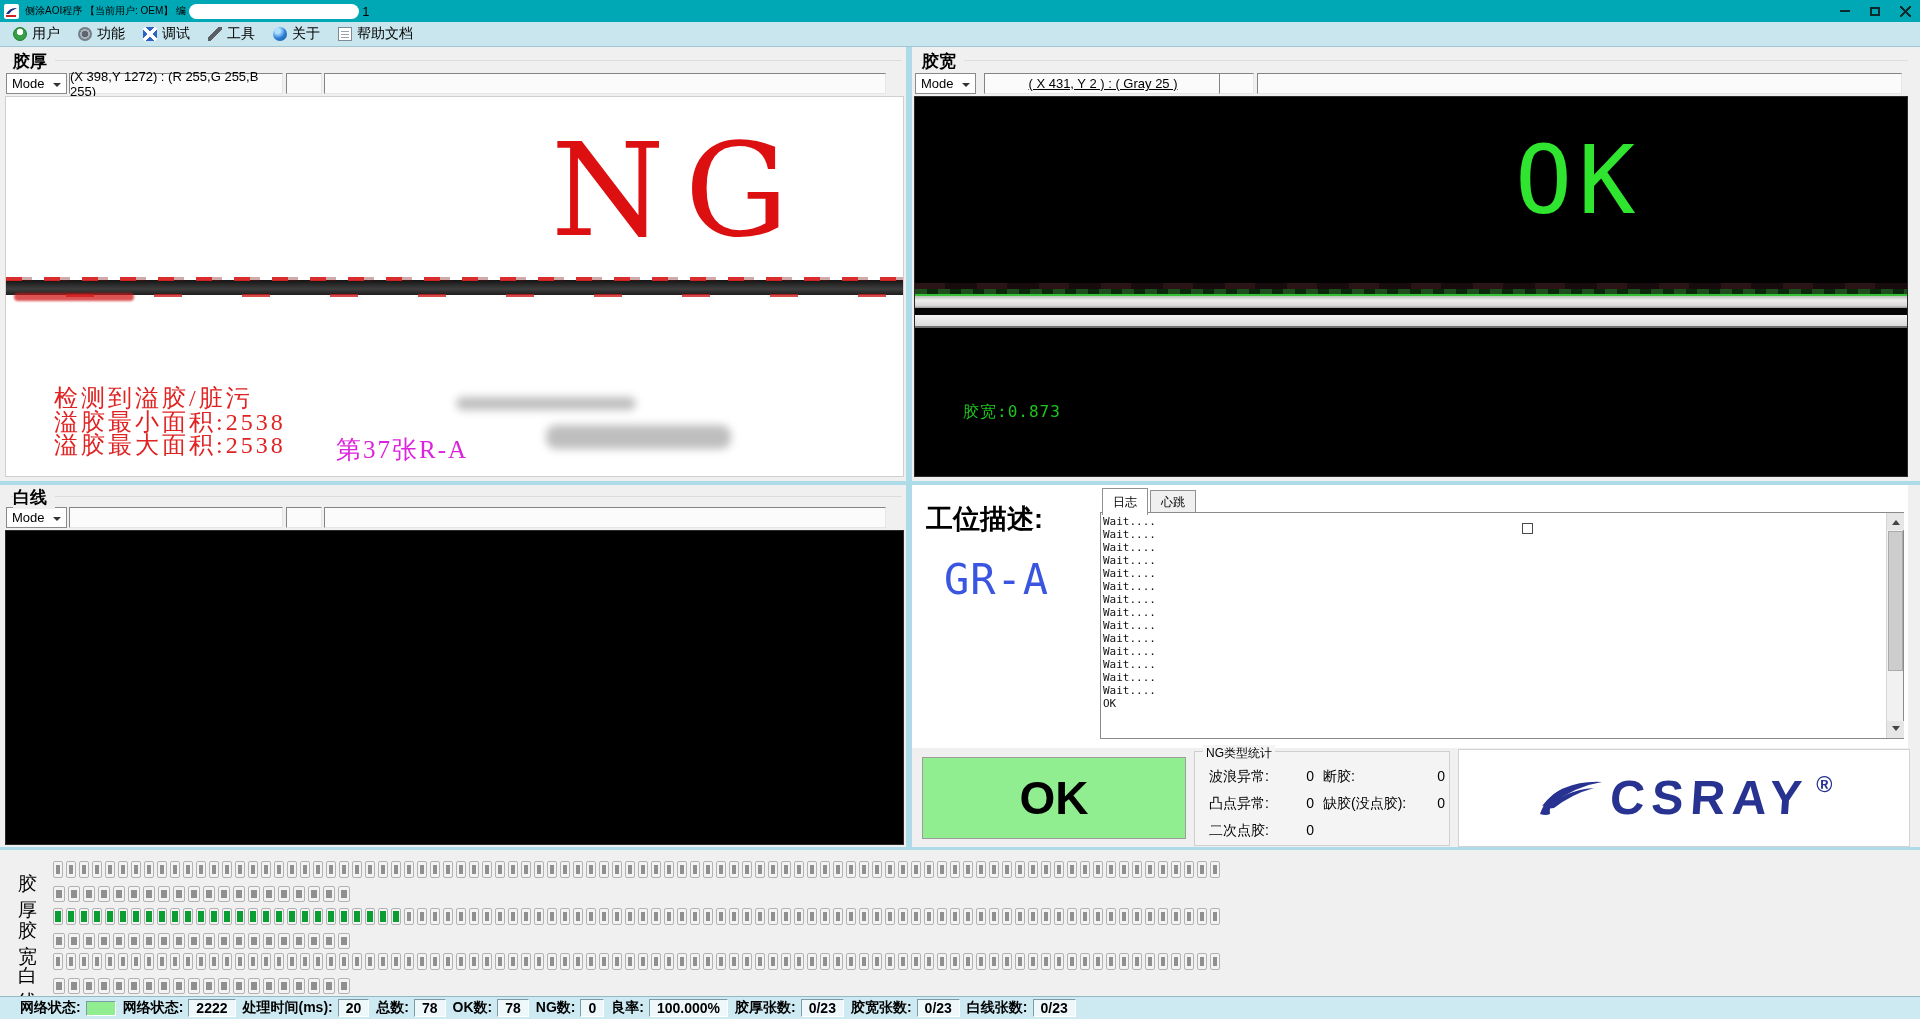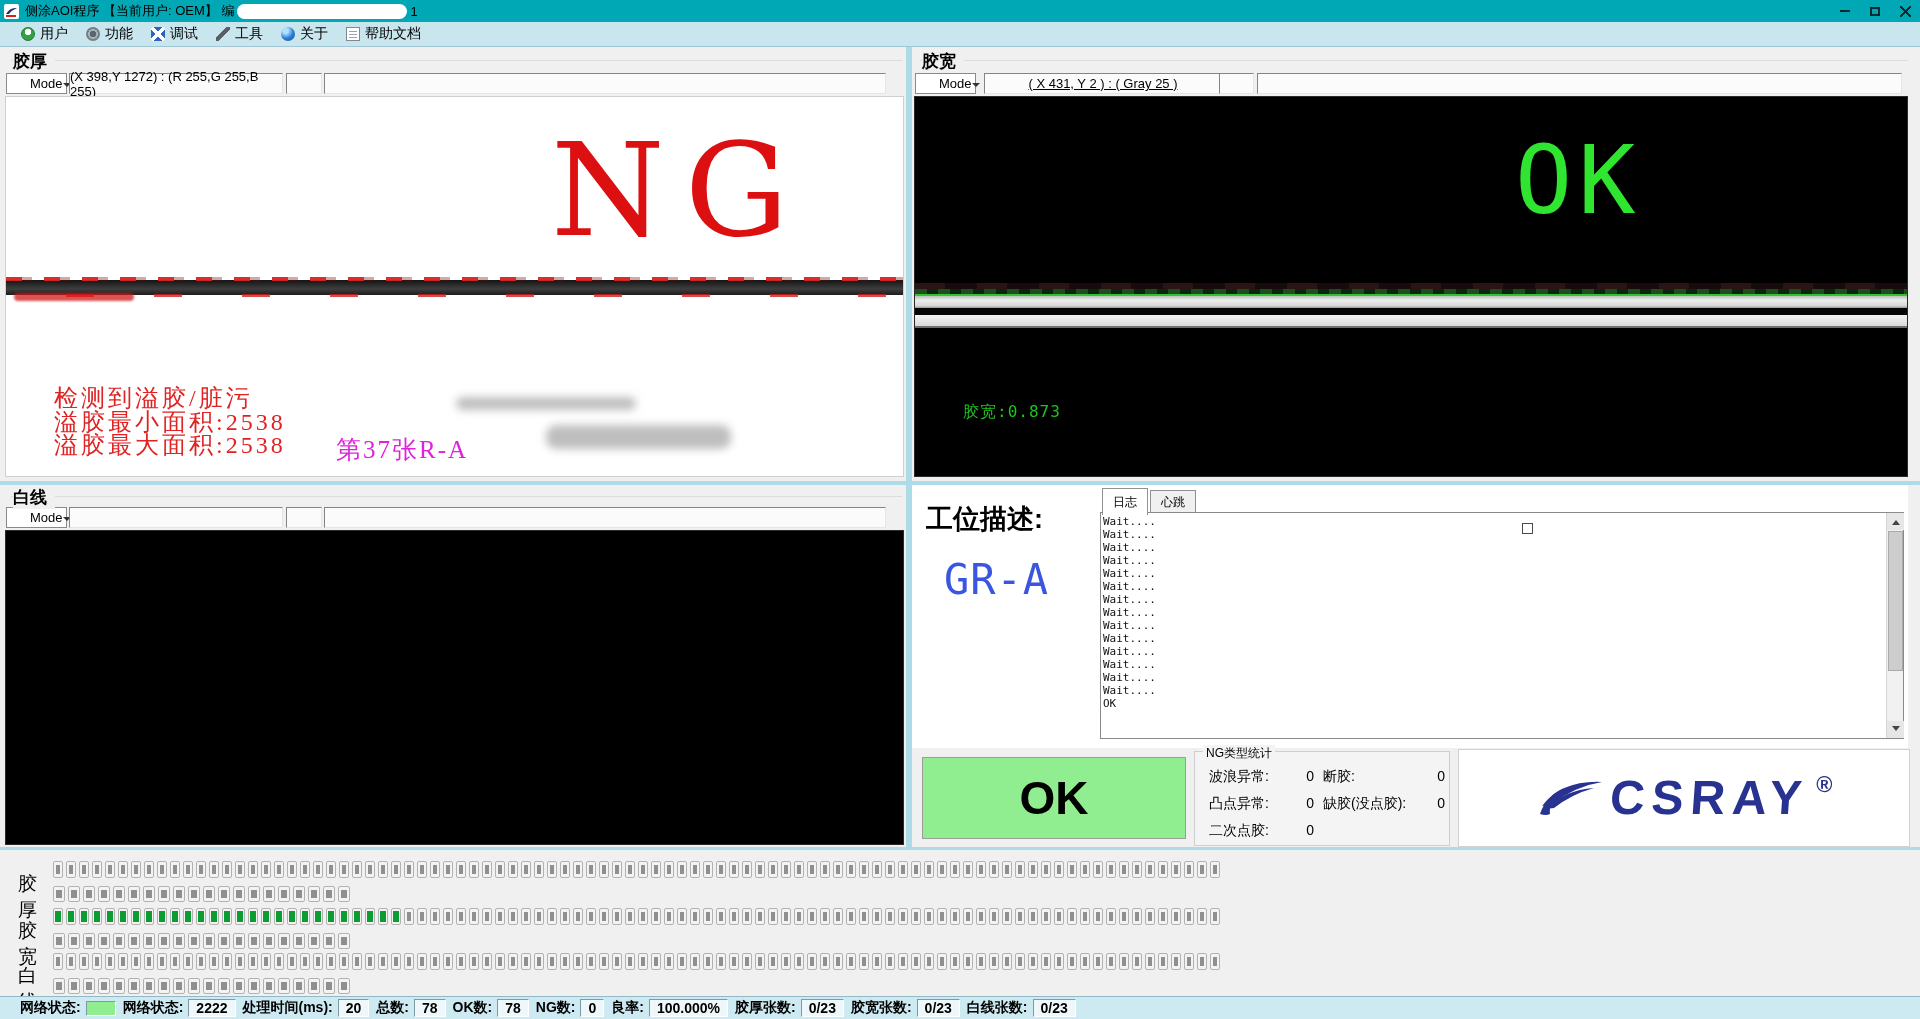--- a/index.html
+++ b/index.html
@@ -7,34 +7,34 @@
   #app {
     position:relative; width:1920px; height:1019px; overflow:hidden;
     font-family:"Liberation Sans", sans-serif; background:#f0f0f0;
   }
   
   .titlebar { position:absolute; top:0; left:0; right:0; height:22px;
     background:var(--titlebar); display:flex; align-items:center; }
   .win-icon { width:15px; height:15px; margin-left:4px; background:#fff;
     border-radius:2px; position:relative; flex:0 0 auto; }
   .win-icon svg { position:absolute; inset:1px; }
-  .win-title { font-size:13px; color:#000; margin-left:6px; white-space:nowrap; }
+  .win-title { font-size:10px; color:#000; margin-left:6px; white-space:nowrap; }
   .redaction { width:170px; height:15px; background:#fff; border-radius:8px; margin:0 3px; }
   .win-title-tail { font-size:13px; color:#000; }
   .win-controls { margin-left:auto; display:flex; height:100%; }
   .win-btn { width:30px; height:100%; display:flex; align-items:center; justify-content:center; cursor:pointer; }
   .glyph-min { width:10px; height:2px; background:#0a2a2e; }
   .glyph-max { width:10px; height:9px; border:2px solid #0a2a2e; }
   .glyph-close { width:11px; height:11px;
     background: linear-gradient(45deg, transparent 43%, #0a2a2e 43%, #0a2a2e 57%, transparent 57%),
                 linear-gradient(135deg, transparent 43%, #0a2a2e 43%, #0a2a2e 57%, transparent 57%); }
   
   .menubar { position:absolute; top:22px; left:0; right:0; height:25px;
     background:var(--menubar); border-bottom:1px solid #9fc6d2;
-    display:flex; align-items:center; padding-left:12px; }
+    display:flex; align-items:center; padding-left:4px; }
   .menu-item { display:flex; align-items:center; gap:5px; padding:2px 9px;
     font-size:14px; color:#000; cursor:default; }
   .mi { width:14px; height:14px; flex:0 0 auto; }
   .user-icon { border-radius:50%; background:radial-gradient(circle at 50% 32%, #fff 0 3px, #35a045 3.5px); border:1px solid #1d7a2c; }
   .gear-icon { border-radius:50%; background:radial-gradient(circle,#5c666e 0 3px,#a7b2b8 3px 5px,#747e86 5px); }
   .debug-icon { border-radius:3px; background:
       linear-gradient(45deg, transparent 42%, #fff 42%, #fff 58%, transparent 58%),
       linear-gradient(135deg, transparent 42%, #fff 42%, #fff 58%, transparent 58%), #2f62c4; }
   .tools-icon { background: linear-gradient(135deg, transparent 38%, #5a5f66 38%, #5a5f66 58%, transparent 58%); }
   .about-icon { border-radius:50%; background:radial-gradient(circle at 34% 28%, #aee0ff 0 2.5px, #2b7cd3 55%, #17549e); }
@@ -44,21 +44,21 @@
   
   .vsplit { position:absolute; left:906px; top:47px; width:6px; height:800px; background:var(--separator); }
   .hsplit { position:absolute; left:0; right:0; top:481px; height:4px; background:var(--separator); }
   .hsplit2 { position:absolute; left:0; right:0; top:847px; height:3px; background:var(--separator); }
   
   .panel { position:absolute; }
   .panel-title { position:absolute; left:10px; top:1px; font-size:17px; font-weight:bold; color:#000; background:#f0f0f0; padding-right:8px; z-index:2; }
   .title-rule { position:absolute; left:8px; right:4px; top:11px; height:1px; background:#dcdcdc; }
   .hdr { position:absolute; height:22px; }
   .combo { position:absolute; top:0; height:21px; background:#fff; border:1px solid #8a8a8a;
-    display:flex; align-items:center; justify-content:space-between; padding:0 23px; font-size:13px; cursor:pointer; }
+    display:flex; align-items:center; justify-content:space-between; padding:0 5px; font-size:13px; cursor:pointer; }
   .combo-arrow { width:0; height:0; border:4px solid transparent; border-top-color:#333; margin-top:7px; }
   .hbox { position:absolute; top:0; height:21px; background:#fbfbfb;
     border:1px solid; border-color:#848484 #e6e6e6 #e6e6e6 #848484;
     font-size:13px; display:flex; align-items:center; justify-content:center; color:#000; }
   .img-area { position:absolute; overflow:hidden; }
   .img-white { background:#fff; border:1px solid #cfcfcf; }
   .img-black { background:#000; border:1px solid #2a2a2a; }
   
   .ng-big { position:absolute; left:545px; top:22px; font-family:"DejaVu Serif", serif;
     font-size:130px; line-height:1.1; color:var(--ng-red); letter-spacing:20px; }

